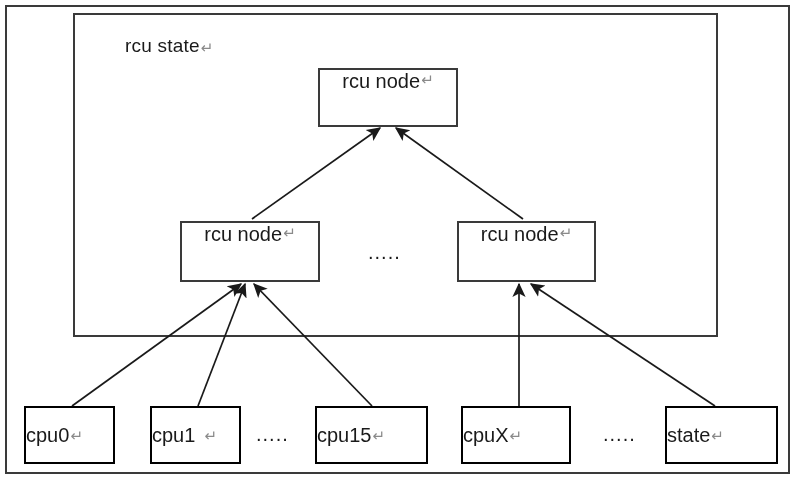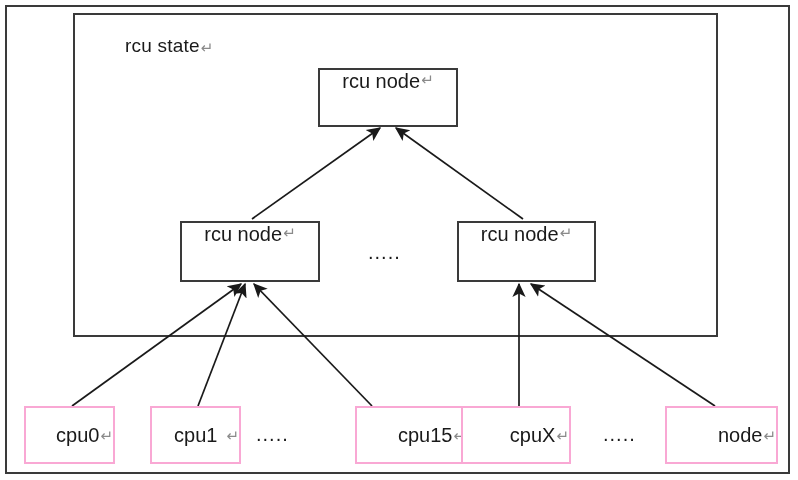--- a/index.html
+++ b/index.html
@@ -55,25 +55,25 @@
     align-items: flex-start;
     justify-content: center;
     font-size: 20px;
     color: #1a1a1a;
     white-space: nowrap;
     z-index: 3;
   }
   .cpu-box {
     position: absolute;
     box-sizing: border-box;
-    border: 2px solid #f9a8d4;
+    border: 2px solid #000000;
     background: #ffffff;
     display: flex;
     align-items: center;
-    justify-content: flex-end;
+    justify-content: flex-start;
     font-size: 20px;
     color: #1a1a1a;
     white-space: nowrap;
     z-index: 3;
   }
   .ellipsis {
     position: absolute;
     font-size: 20px;
     color: #1a1a1a;
     letter-spacing: 1px;
@@ -152,30 +152,30 @@
       <span class="pilcrow">↵</span>
     </div>
 
   <div class="cpu-box" style="left:150px; top:406px; width:91px; height:58px;gap:8px;">
       <span>cpu1</span>
       <span class="pilcrow">↵</span>
     </div>
 
   <div class="ellipsis" style="left:256px; top:423px;">.....</div>
 
-  <div class="cpu-box" style="left:315px; top:406px; width:113px; height:58px;margin-left:40px;">
+  <div class="cpu-box" style="left:315px; top:406px; width:113px; height:58px;">
       <span>cpu15</span>
       <span class="pilcrow">↵</span>
     </div>
 
   <div class="cpu-box" style="left:461px; top:406px; width:110px; height:58px;">
       <span>cpuX</span>
       <span class="pilcrow">↵</span>
     </div>
 
   <div class="ellipsis" style="left:603px; top:423px;">.....</div>
 
   <div class="cpu-box" style="left:665px; top:406px; width:113px; height:58px;">
-      <span>node</span>
+      <span>state</span>
       <span class="pilcrow">↵</span>
     </div>
 
 </div>
 
 </body></html>

